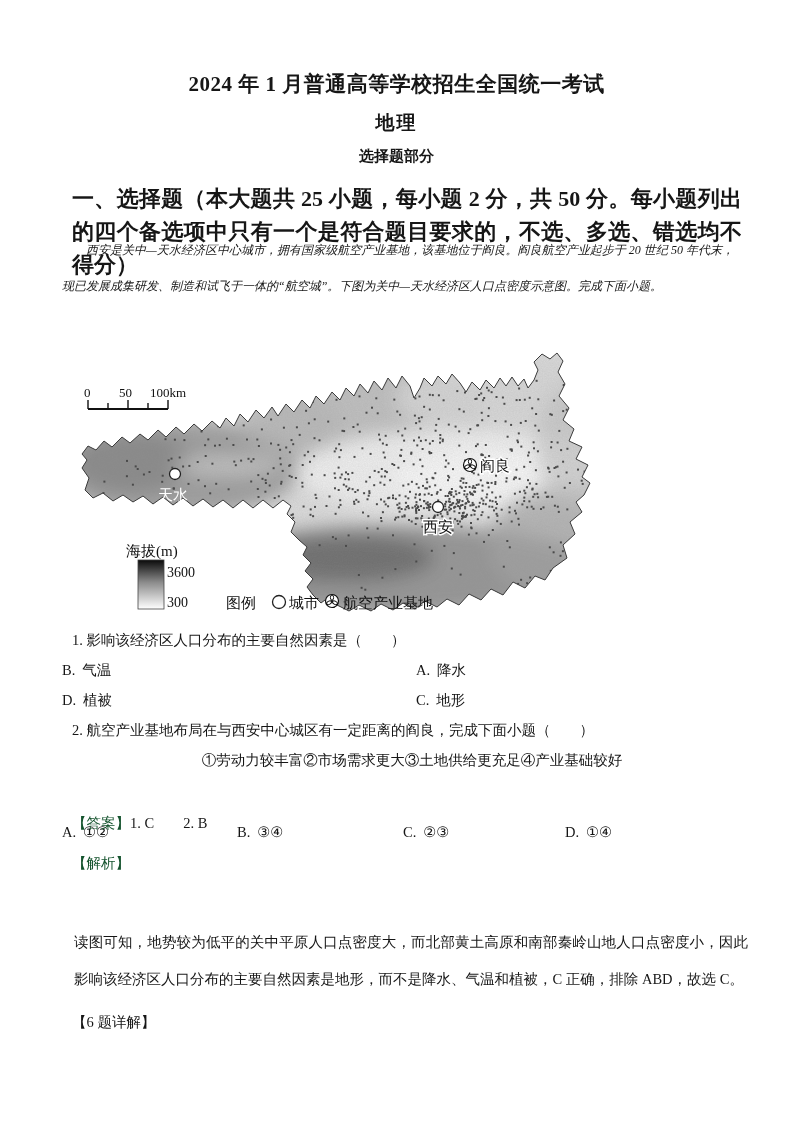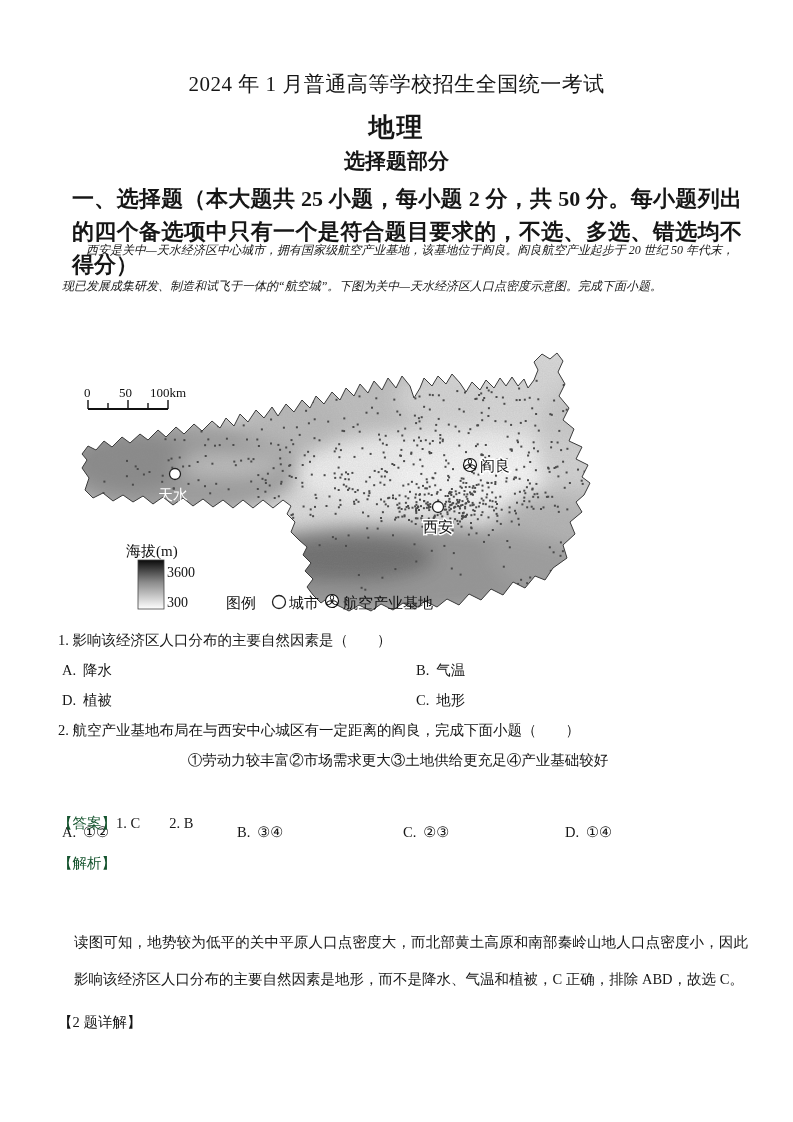--- a/index.html
+++ b/index.html
@@ -2,27 +2,27 @@
 <html><head>
 <meta charset="utf-8">
 <style>
   html,body{margin:0;padding:0;background:#fff;}
   .page{
     position:relative;width:793px;height:1122px;background:#ffffff;
     font-family:"Liberation Serif","DejaVu Serif",serif;color:#161616;overflow:hidden;
   }
   .abs{position:absolute;}
   .center{left:0;right:0;text-align:center;}
-  .doc-title{top:70px;font-size:21px;font-weight:normal;letter-spacing:.5px;}
-  .doc-subject{top:110px;font-size:26px;font-weight:bold;letter-spacing:2px;}
-  .doc-section{top:147px;font-size:21px;font-weight:bold;}
+  .doc-title{top:70px;font-size:21px;font-weight:bold;letter-spacing:.5px;}
+  .doc-subject{top:110px;font-size:19px;font-weight:bold;letter-spacing:2px;}
+  .doc-section{top:147px;font-size:15px;font-weight:bold;}
   .instructions{top:182px;left:72px;width:670px;font-size:22px;font-weight:bold;line-height:33px;text-align:justify;}
   .passage{top:232px;left:62px;width:672px;font-size:12px;line-height:36px;text-align:justify;text-indent:2em;font-style:italic;}
   .map-wrap{top:350px;left:76px;width:520px;height:265px;}
-  .line{font-size:14.5px;line-height:20px;left:58px;width:680px;}
+  .line{font-size:14.5px;line-height:20px;left:72px;width:680px;}
   .q1-stem{top:630px;}
   .q1-opts{top:660px;left:62px;width:678px;display:grid;grid-template-columns:354px auto;grid-auto-rows:30px;font-size:14.5px;line-height:20px;}
   .q2-stem{top:720px;}
   .q2-sub{top:750px;text-align:center;}
   .q2-opts{top:822px;left:62px;width:678px;display:grid;grid-template-columns:175px 166px 162px auto;font-size:14.5px;line-height:20px;}
   .opt-text{margin-left:7px;}
   .answer-line{top:813px;}
   .analysis-line{top:853px;}
   .exp-head-1{top:889px;}
   .exp-text-1{top:924px;left:62px;width:674px;font-size:14.5px;line-height:37px;text-align:justify;margin-left:12px;}
@@ -876,22 +876,22 @@
       <use href="#avi-sym" transform="translate(256,251)"></use>
       <text x="267" y="258" font-size="15" fill="#111">航空产业基地</text>
     </svg>
   </div>
 
   <div class="abs line q1-stem">
     <span>1.</span>
     <span>影响该经济区人口分布的主要自然因素是（　　）</span>
   </div>
   <div class="abs q1-opts">
+    <div><span>B.</span><span class="opt-text">气温</span></div>
     <div><span>A.</span><span class="opt-text">降水</span></div>
-    <div><span>B.</span><span class="opt-text">气温</span></div>
     <div><span>D.</span><span class="opt-text">植被</span></div>
     <div><span>C.</span><span class="opt-text">地形</span></div>
   </div>
 
   <div class="abs line q2-stem">
     <span>2.</span>
     <span>航空产业基地布局在与西安中心城区有一定距离的阎良，完成下面小题（　　）</span>
   </div>
   <div class="abs line q2-sub">①劳动力较丰富②市场需求更大③土地供给更充足④产业基础较好</div>
   <div class="abs q2-opts">
@@ -903,15 +903,15 @@
 
   <div class="abs line answer-line">
     <span class="blue">【答案】</span><span>1. C　　2. B</span>
   </div>
 
   <div class="abs line analysis-line">
     <span class="blue">【解析】</span>
   </div>
 
   <div class="abs exp-text-1">读图可知，地势较为低平的关中平原人口点密度大，而北部黄土高原和南部秦岭山地人口点密度小，因此影响该经济区人口分布的主要自然因素是地形，而不是降水、气温和植被，C 正确，排除 ABD，故选 C。</div>
-  <div class="abs line exp-head-2">【2 题详解】</div>
+  <div class="abs line exp-head-2">【6 题详解】</div>
 
 </div>
 
 </body></html>

